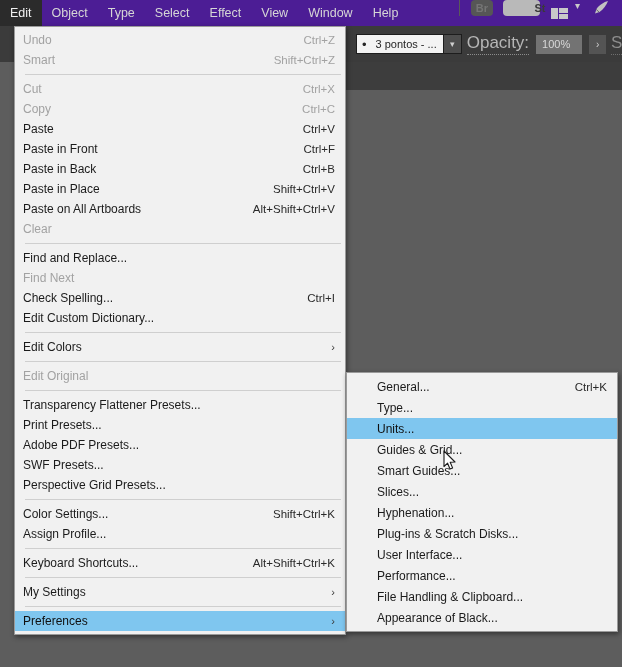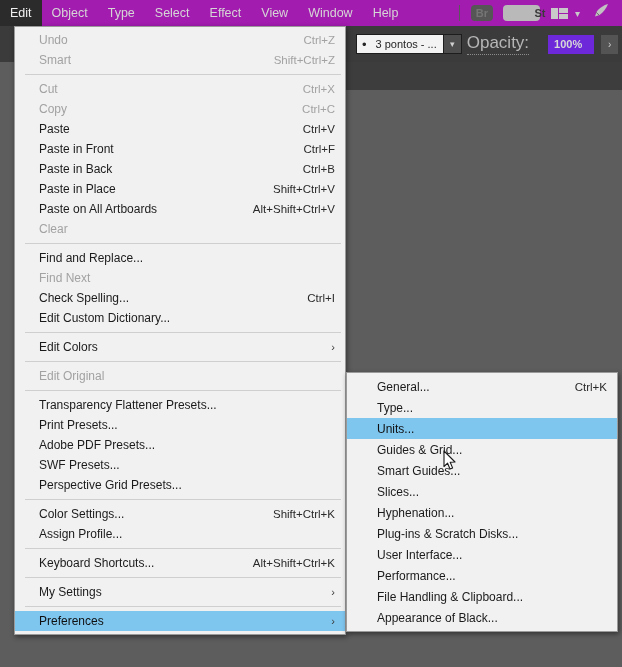--- a/index.html
+++ b/index.html
@@ -7,22 +7,22 @@
     width: 622px; height: 667px;
     overflow: hidden;
     font-family: "Liberation Sans", sans-serif;
     background: #5d5d5d;
   }
   #app { position: relative; width: 622px; height: 667px; }
 
   
   .menubar {
     position: absolute; left: 0; top: 0; width: 622px; height: 26px;
-    background: #a21caf;
-    display: flex; align-items: center;
+    background: #4c1d95;
+    display: flex; 
   }
   .menubar-item {
     height: 26px; line-height: 26px;
     padding: 0 10px;
     color: #d6d6d6; font-size: 12.5px;
     white-space: nowrap;
   }
   .menubar-item.active { background: #2b2b2b; color: #f0f0f0; }
 
   .menubar-spacer { flex: 1 1 auto; }
@@ -67,23 +67,23 @@
     width: 18px; height: 20px; background: #4d4d4d; border: 1px solid #1d1d1d;
     border-left: none;
     color: #d0d0d0; font-size: 9px;
     display: flex; align-items: center; justify-content: center;
   }
   .cb-label {
     color: #b6b6b6; font-size: 17px; margin-left: 5px;
     border-bottom: 1px dotted #8c8c8c; padding-bottom: 1px;
   }
   .cb-value {
-    margin-left: 19px; height: 19px; min-width: 46px;
-    background: #6d28d9; color: #d8d8d8; font-size: 11px;
-    display: flex; align-items: center; padding: 0 6px; font-weight: bold;
+    margin-left: 7px; height: 19px; min-width: 46px;
+    background: #737373; color: #d8d8d8; font-size: 11px;
+    display: flex; align-items: center; padding: 0 6px;
   }
   .cb-arrow {
     margin-left: 7px; width: 17px; height: 19px; background: #545454;
     color: #cfcfcf; font-size: 10px;
     display: flex; align-items: center; justify-content: center;
   }
   .cb-label.dim { color: #8d8d8d; border-bottom-color: #6f6f6f; }
 
   
   .canvas-strip-dark {
@@ -103,21 +103,21 @@
     box-shadow: 1px 2px 5px rgba(0,0,0,0.45);
     padding: 3px 0;
   }
   #edit-menu { left: 14px; top: 26px; width: 332px; }
   #prefs-menu { left: 346px; top: 372px; width: 272px; }
 
   .mi {
     position: relative;
     display: flex; align-items: center;
     height: 20px;
-    padding: 0 10px 0 24px;
+    padding: 0 10px 0 8px;
     font-size: 12px;
     color: #1b1b1b;
     white-space: nowrap;
   }
   .mi.disabled { color: #a2a2a2; }
   .mi.highlighted { background: #7fc6ef; color: #101010; }
   .mi .label { flex: 0 0 auto; }
   .mi .accel {
     margin-left: auto; padding-left: 28px;
     font-size: 11.5px; color: #2a2a2a;

